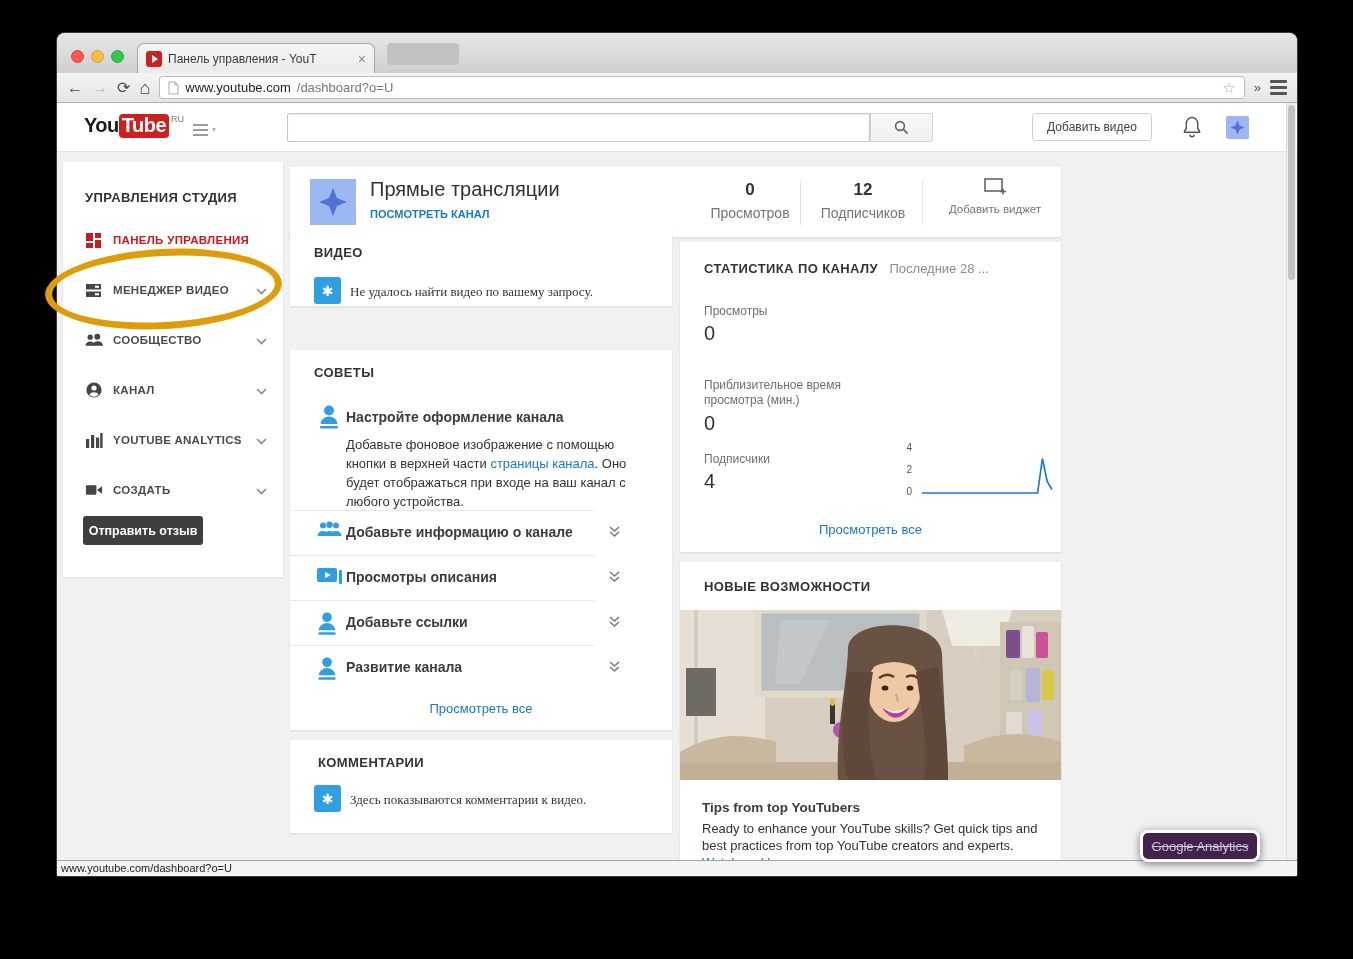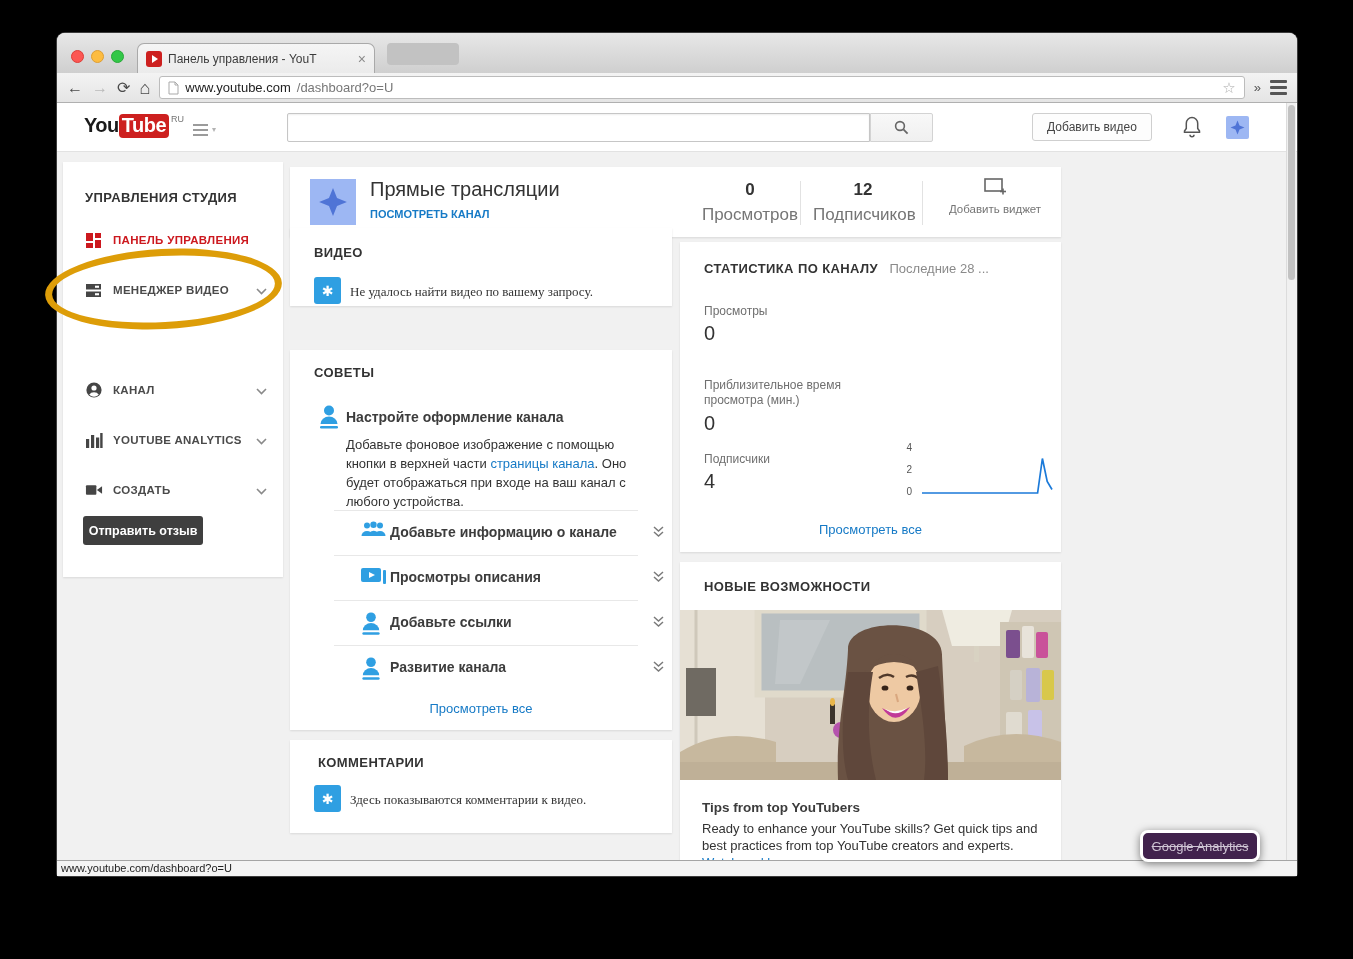--- a/index.html
+++ b/index.html
@@ -82,30 +82,30 @@
   .card { position:absolute; background:#fff; box-shadow:0 1px 2px rgba(0,0,0,.1); }
   .card-title { font-size:13px; font-weight:bold; color:#333; letter-spacing:.4px; }
 
   
   .avatar-lg { position:absolute; left:20px; top:12px; width:46px; height:46px;
                background:var(--avatar-blue-bg); display:flex; align-items:center; justify-content:center; }
   .ch-title { position:absolute; left:80px; top:11px; font-size:20px; color:#333; }
   .ch-link { position:absolute; left:80px; top:41px; font-size:11px; font-weight:bold; color:var(--link-blue); }
   .stat-block { position:absolute; top:13px; width:100px; text-align:center; }
   .stat-value { font-size:17px; font-weight:bold; color:#333; }
-  .stat-label { font-size:17px; color:#757575; margin-top:5px; }
+  .stat-label { font-size:14px; color:#757575; margin-top:5px; }
   .vdivider { position:absolute; top:14px; width:1px; height:44px; background:#e2e2e2; }
   .widget-block { position:absolute; left:645px; top:11px; width:120px; text-align:center; }
   .widget-label { font-size:11.5px; color:#757575; margin-top:4px; }
 
   .startile { border-radius:3px; background:var(--tile-blue); color:#fff; display:flex; align-items:center; justify-content:center; }
   .msg { font-size:13px; color:#333;font-family:Liberation Serif, serif; }
   .blue-link { color:var(--link-blue); text-decoration:none; }
 
-  .tip-row { position:absolute; left:0; width:304px; height:45px; border-top:1px solid #e8e8e8;margin-left:44px; }
+  .tip-row { position:absolute; left:0; width:304px; height:45px; border-top:1px solid #e8e8e8; }
   .tip-row .ticon { position:absolute; left:26px; top:10px; }
   .tip-row .tlbl { position:absolute; left:56px; top:13px; font-size:14px; font-weight:bold; color:#3c3c3c; }
   .tip-row .dchev { position:absolute; left:318px; top:14px; }
   .viewall { position:absolute; left:0; width:100%; text-align:center; font-size:13px; color:var(--link-blue); }
 
   .metric-label { font-size:12px; color:#6f6f6f; line-height:15px; }
   .metric-value { font-size:20px; color:#333; }
 
   .spark-tick { position:absolute; font-size:10px; color:#555; width:14px; text-align:right; }
 
@@ -229,20 +229,34 @@
                   <rect x="10" y="3.7" width="4" height="2.1" fill="#fff"></rect>
                   <rect x="10" y="11.2" width="4" height="2.1" fill="#fff"></rect>
                 </svg>
               </span>
             <span class="lbl">МЕНЕДЖЕР ВИДЕО</span>
             <span class="chev"><svg width="11" height="7" viewBox="0 0 11 7">
                   <polyline points="1,1 5.5,5.5 10,1" fill="none" stroke="#8a8a8a" stroke-width="1.6"></polyline>
                 </svg></span>
           </div>
 
+          <div class="side-item" style="top:156px;">
+            <span class="icon">
+                <svg width="19" height="15" viewBox="0 0 19 15">
+                  <circle cx="5.5" cy="4" r="2.8" fill="#454545"></circle>
+                  <circle cx="13" cy="3.6" r="3.1" fill="#454545"></circle>
+                  <path d="M0.5 13a5 4.4 0 0 1 10 0z" fill="#454545"></path>
+                  <path d="M8 13a5.5 4.8 0 0 1 11 0z" fill="#454545"></path>
+                </svg>
+              </span>
+            <span class="lbl">СООБЩЕСТВО</span>
+            <span class="chev"><svg width="11" height="7" viewBox="0 0 11 7">
+                  <polyline points="1,1 5.5,5.5 10,1" fill="none" stroke="#8a8a8a" stroke-width="1.6"></polyline>
+                </svg></span>
+          </div>
 
           <div class="side-item" style="top:206px;">
             <span class="icon">
                 <svg width="18" height="18" viewBox="0 0 18 18">
                   <circle cx="9" cy="9" r="7.6" fill="#454545"></circle>
                   <circle cx="9" cy="7" r="2.6" fill="#fff"></circle>
                   <path d="M4.2 13.8a5.4 4.6 0 0 1 9.6 0 7.6 7.6 0 0 1-9.6 0z" fill="#fff"></path>
                 </svg>
               </span>
             <span class="lbl">КАНАЛ</span>

